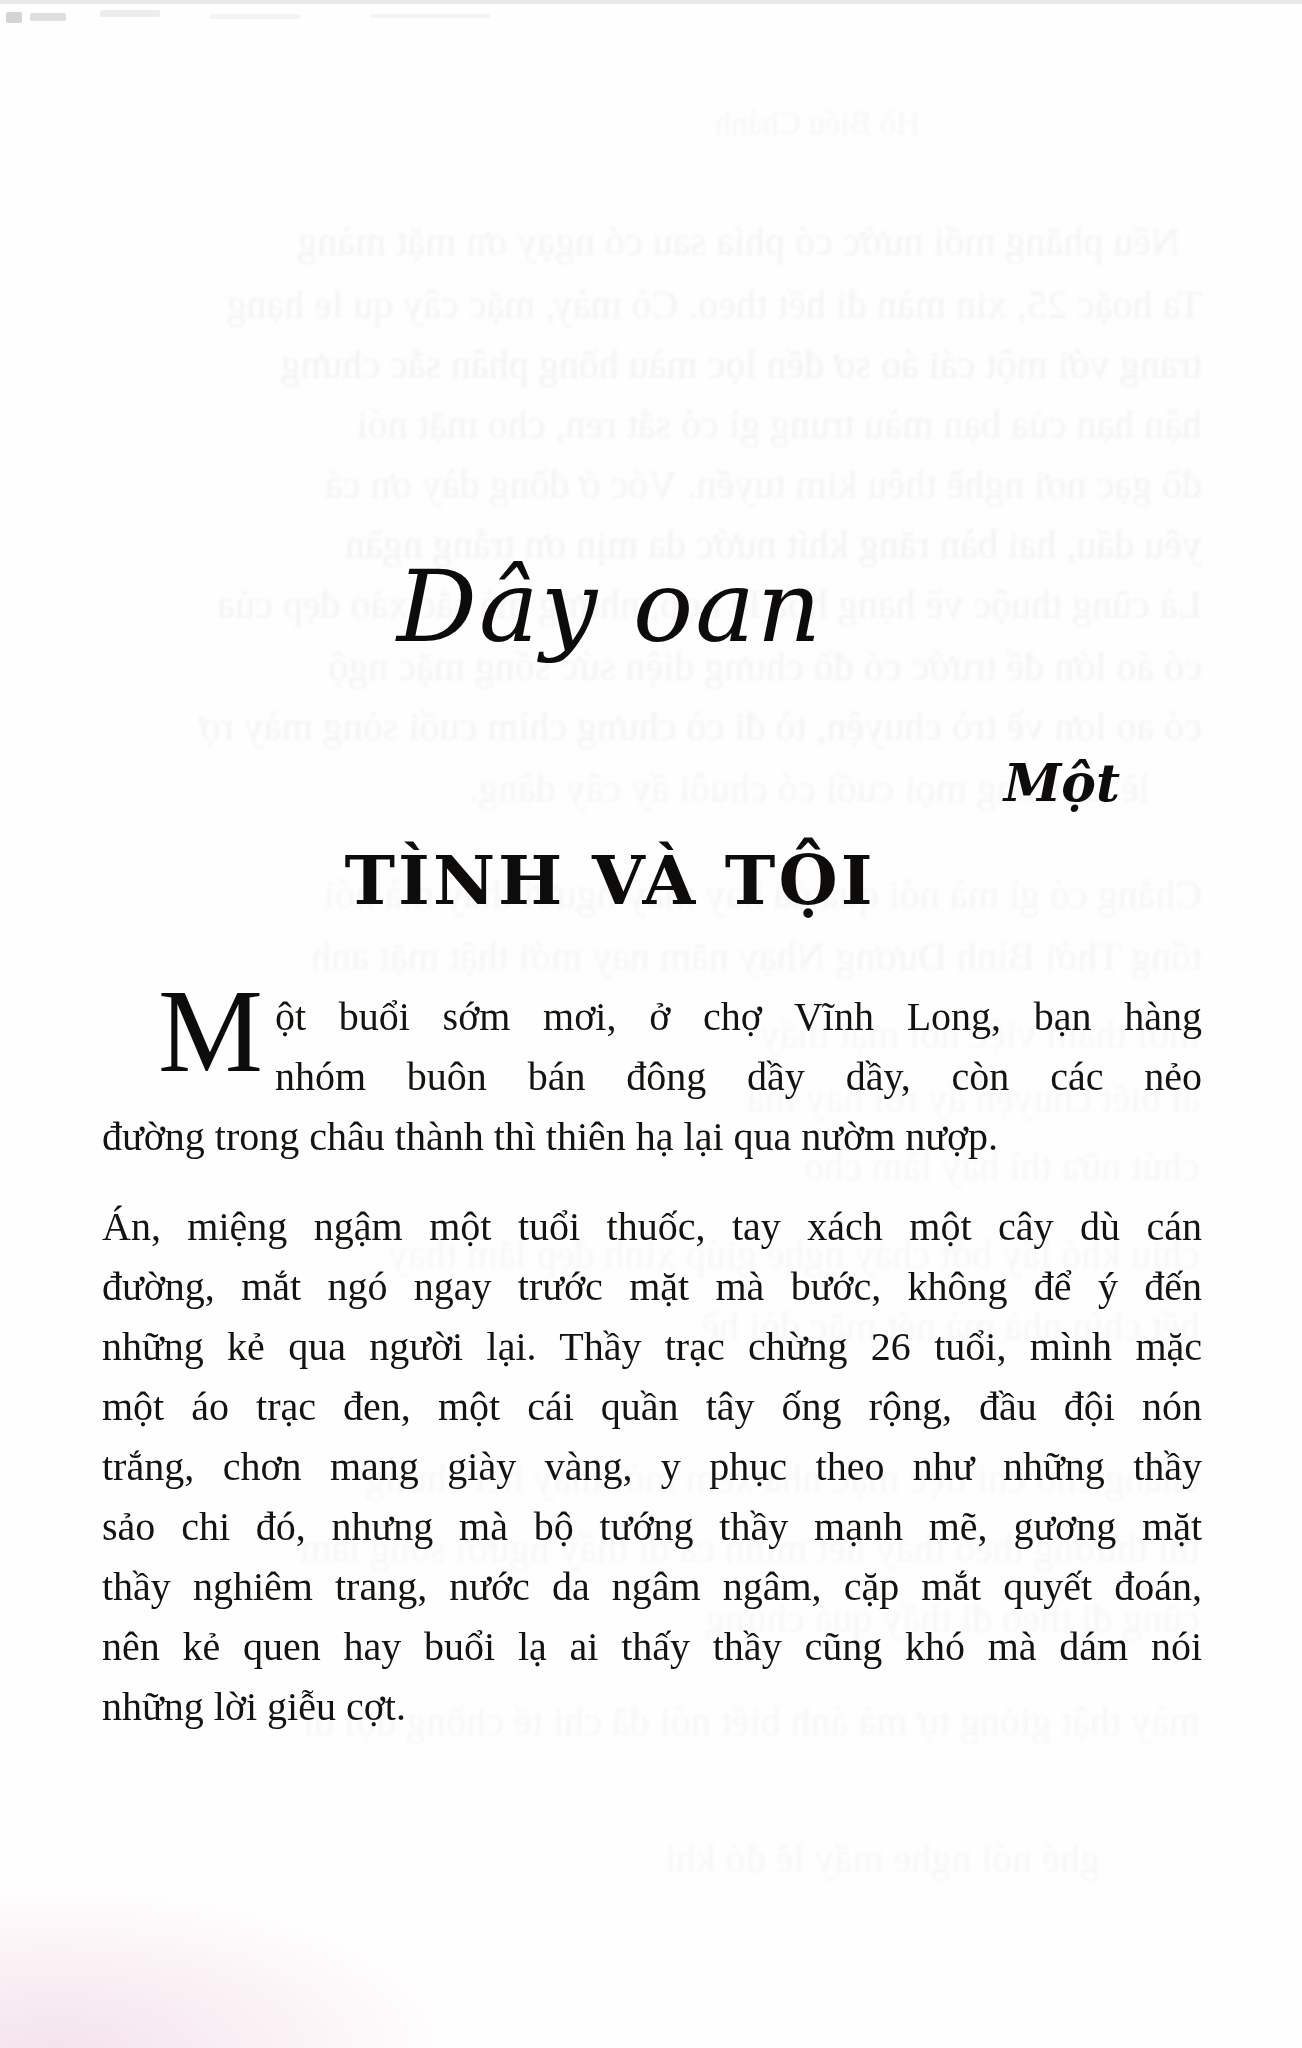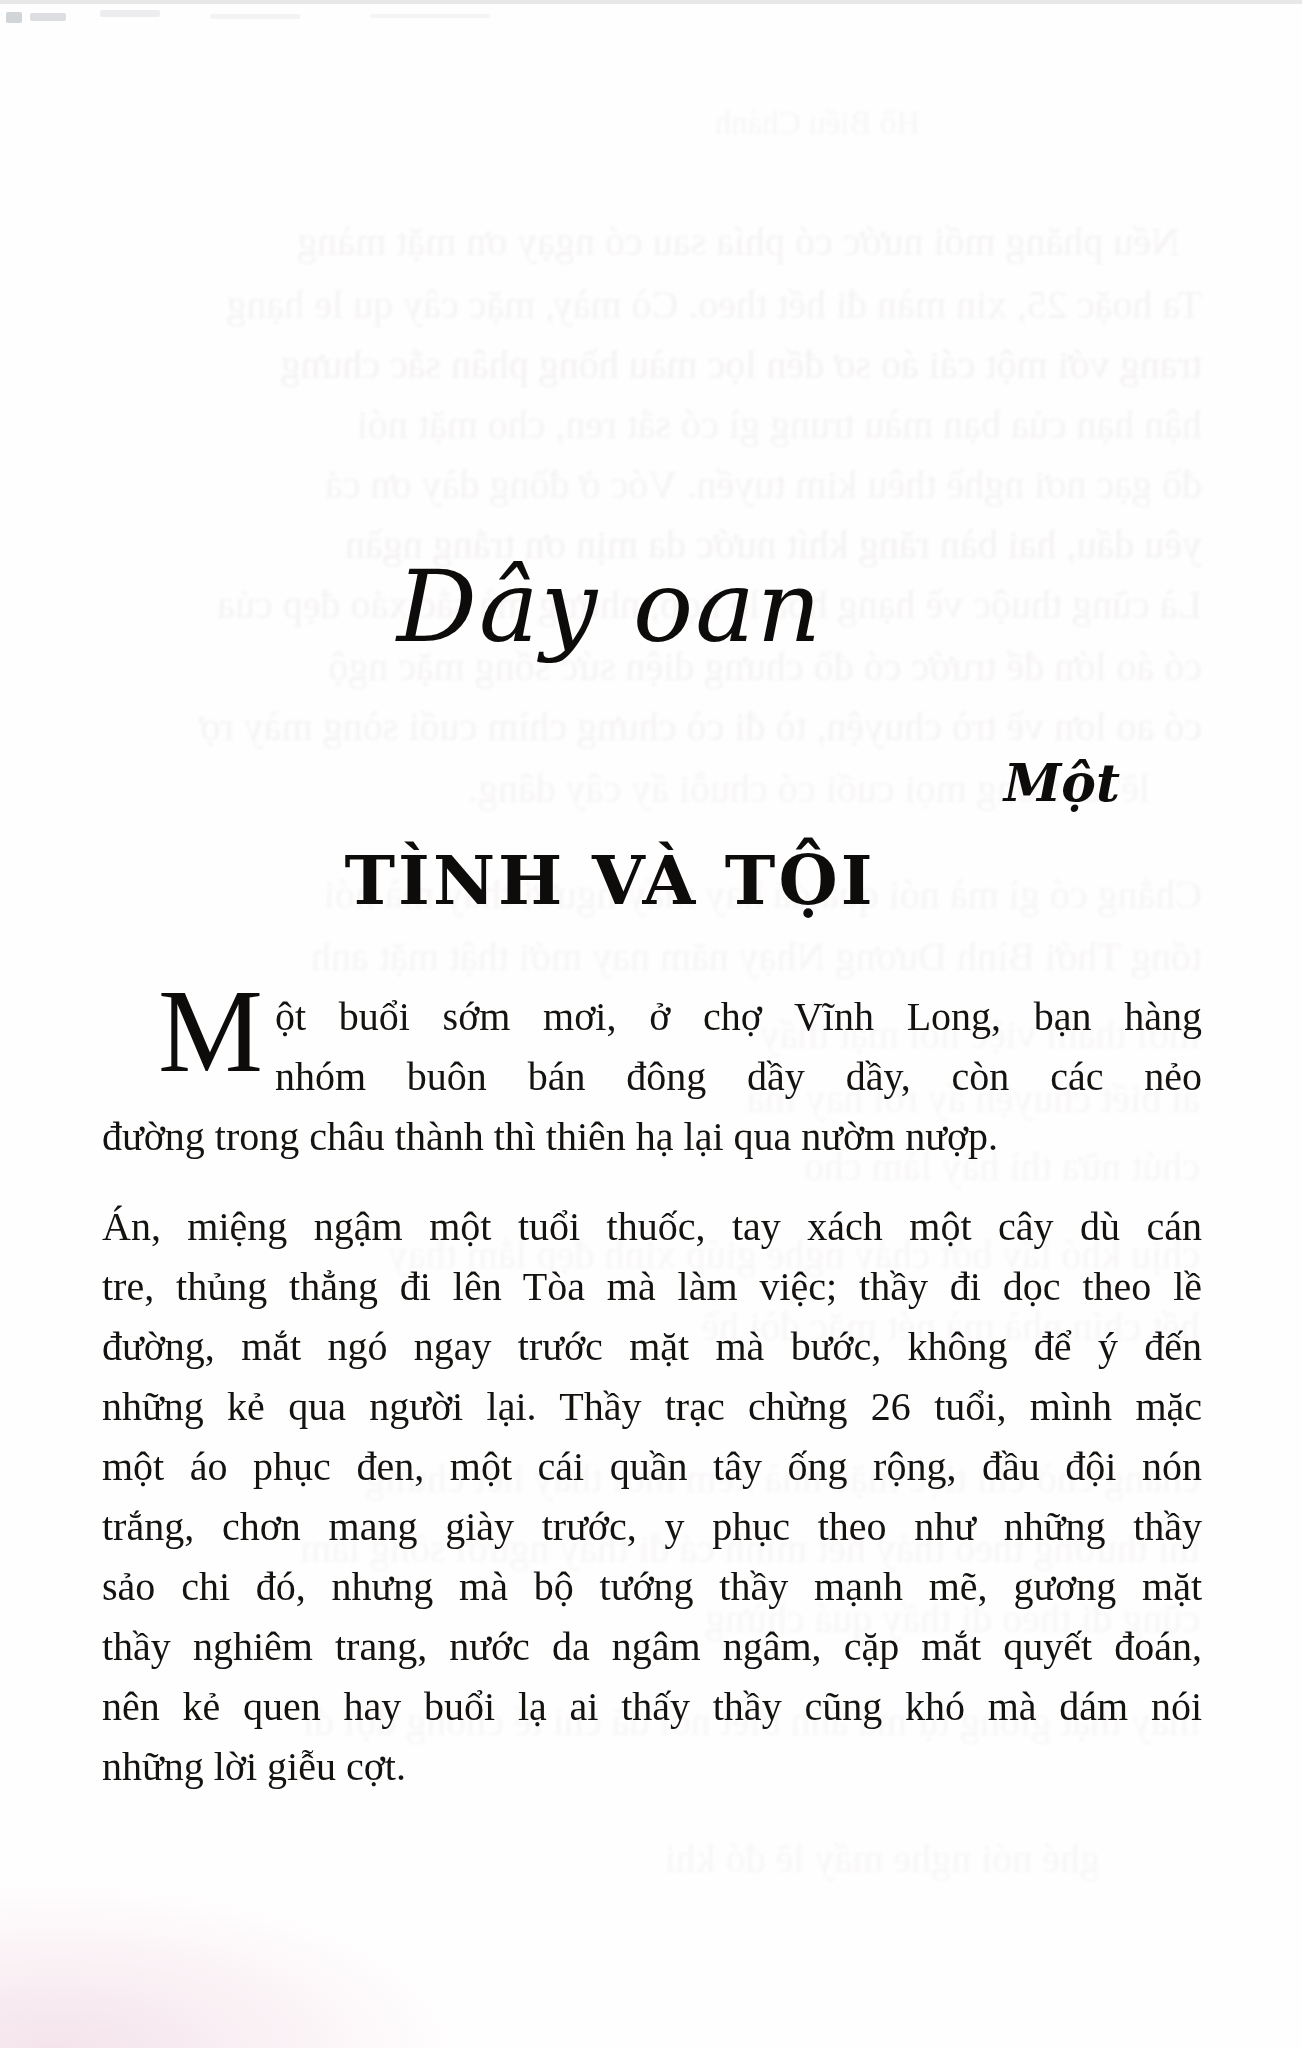--- a/index.html
+++ b/index.html
@@ -140,25 +140,24 @@
 
     <div class="para para1">
       <span class="dropcap">M</span>
       <div class="bline">ột buổi sớm mơi, ở chợ Vĩnh Long, bạn hàng</div>
       <div class="bline">nhóm buôn bán đông dầy dầy, còn các nẻo</div>
       <div class="bline last">đường trong châu thành thì thiên hạ lại qua nườm nượp.</div>
     </div>
 
     <div class="para para2">
       <div class="bline">Án, miệng ngậm một tuổi thuốc, tay xách một cây dù cán</div>
-      <div class="bline">tre, thủng thẳng đi lên Tòa mà làm việc; thầy đi dọc theo lề</div>
       <div class="bline">đường, mắt ngó ngay trước mặt mà bước, không để ý đến</div>
       <div class="bline">những kẻ qua người lại. Thầy trạc chừng 26 tuổi, mình mặc</div>
-      <div class="bline">một áo phục đen, một cái quần tây ống rộng, đầu đội nón</div>
-      <div class="bline">trắng, chơn mang giày trước, y phục theo như những thầy</div>
+      <div class="bline">một áo trạc đen, một cái quần tây ống rộng, đầu đội nón</div>
+      <div class="bline">trắng, chơn mang giày vàng, y phục theo như những thầy</div>
       <div class="bline">sảo chi đó, nhưng mà bộ tướng thầy mạnh mẽ, gương mặt</div>
       <div class="bline">thầy nghiêm trang, nước da ngâm ngâm, cặp mắt quyết đoán,</div>
       <div class="bline">nên kẻ quen hay buổi lạ ai thấy thầy cũng khó mà dám nói</div>
       <div class="bline last">những lời giễu cợt.</div>
     </div>
 
   </div>
 
   <div class="haze-bottom-left"></div>
 </div>

